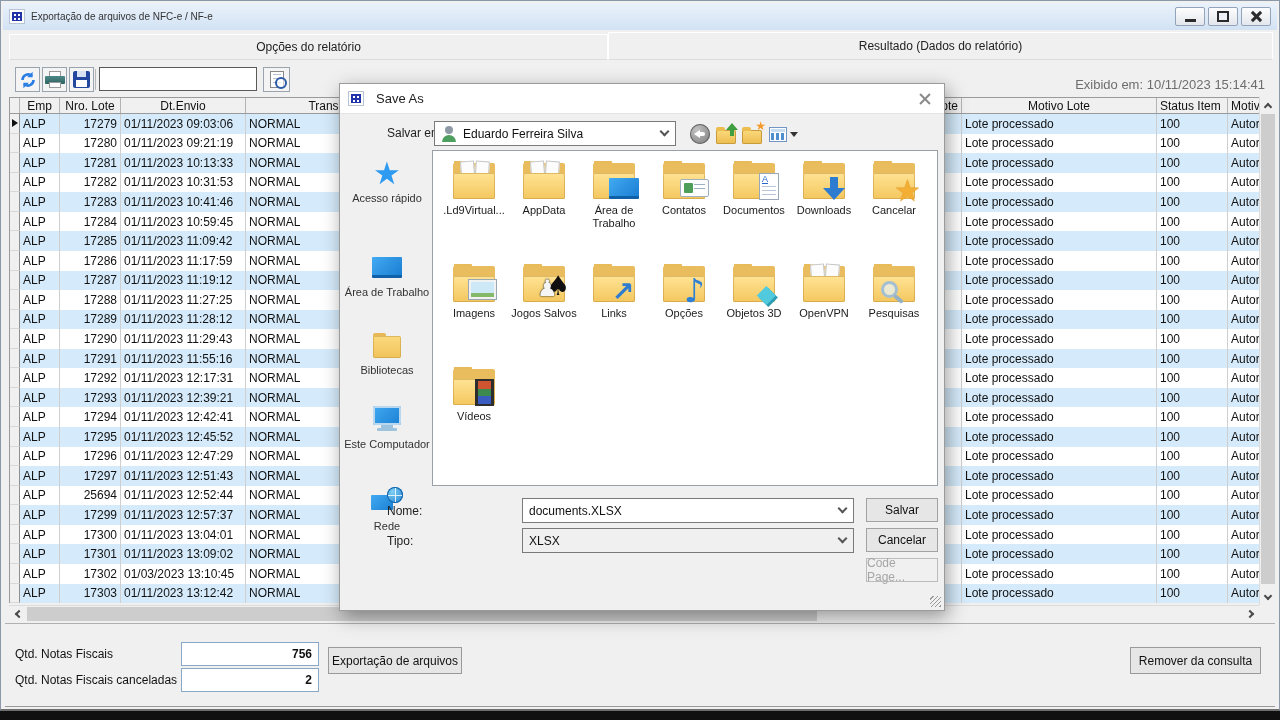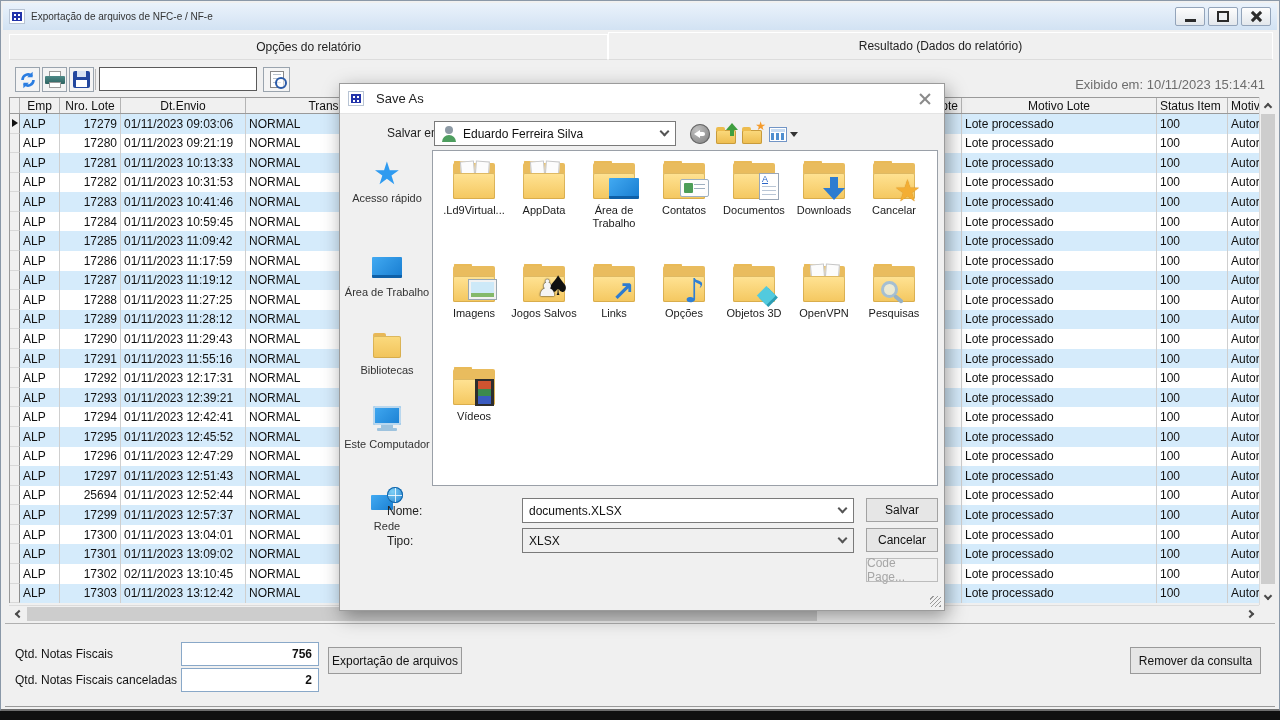--- a/index.html
+++ b/index.html
@@ -483,21 +483,21 @@
           <div class="gcell left" style="flex: 0 0 194px;">NORMAL</div>
           <div class="gcell left" style="flex: 0 0 522px;"></div>
           <div class="gcell left" style="flex: 0 0 195px;">Lote processado</div>
           <div class="gcell left" style="flex: 0 0 71px;">100</div>
           <div class="gcell left" style="flex: 0 0 100px;">Autoriz</div>
         </div>
         <div class="grow">
           <div class="gcell center ind" style="flex: 0 0 10px;"></div>
           <div class="gcell left" style="flex: 0 0 40px;">ALP</div>
           <div class="gcell right" style="flex: 0 0 61px;">17302</div>
-          <div class="gcell left" style="flex: 0 0 125px;">02/11/2023 13:10:45</div>
+          <div class="gcell left" style="flex: 0 0 125px;">01/03/2023 13:10:45</div>
           <div class="gcell left" style="flex: 0 0 194px;">NORMAL</div>
           <div class="gcell left" style="flex: 0 0 522px;"></div>
           <div class="gcell left" style="flex: 0 0 195px;">Lote processado</div>
           <div class="gcell left" style="flex: 0 0 71px;">100</div>
           <div class="gcell left" style="flex: 0 0 100px;">Autoriz</div>
         </div>
         <div class="grow">
           <div class="gcell center ind" style="flex: 0 0 10px;"></div>
           <div class="gcell left" style="flex: 0 0 40px;">ALP</div>
           <div class="gcell right" style="flex: 0 0 61px;">17303</div>

